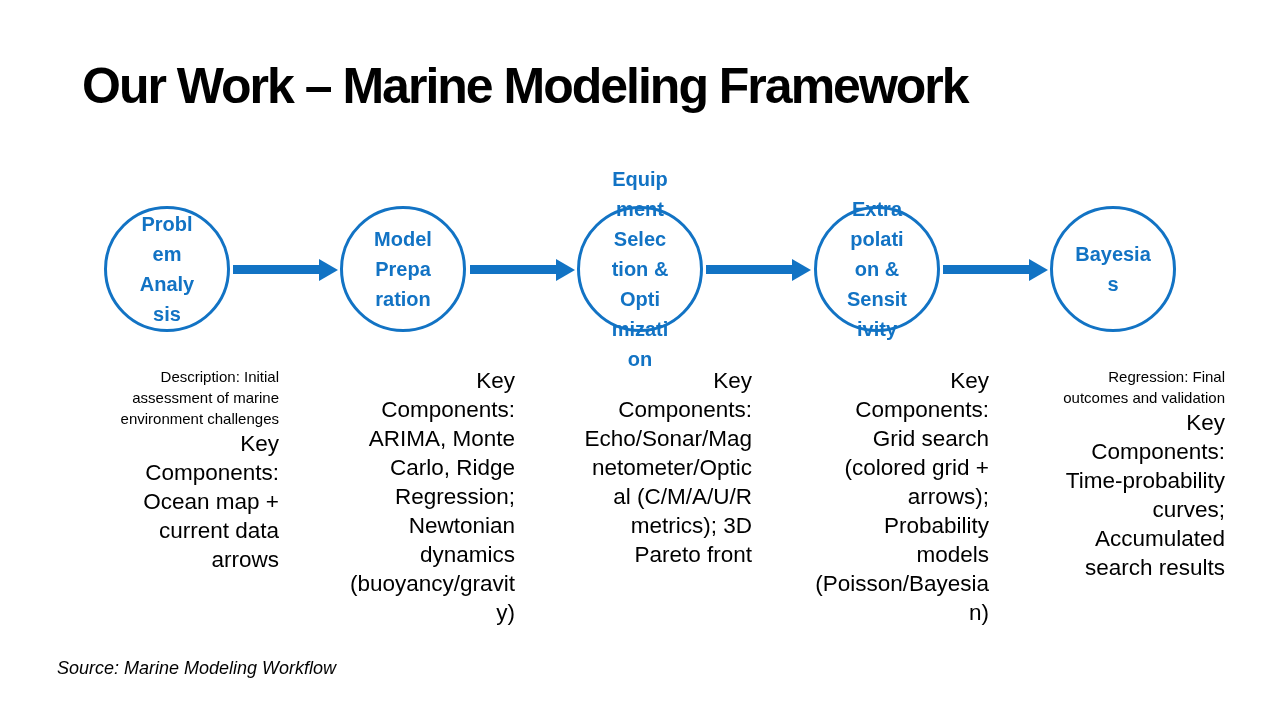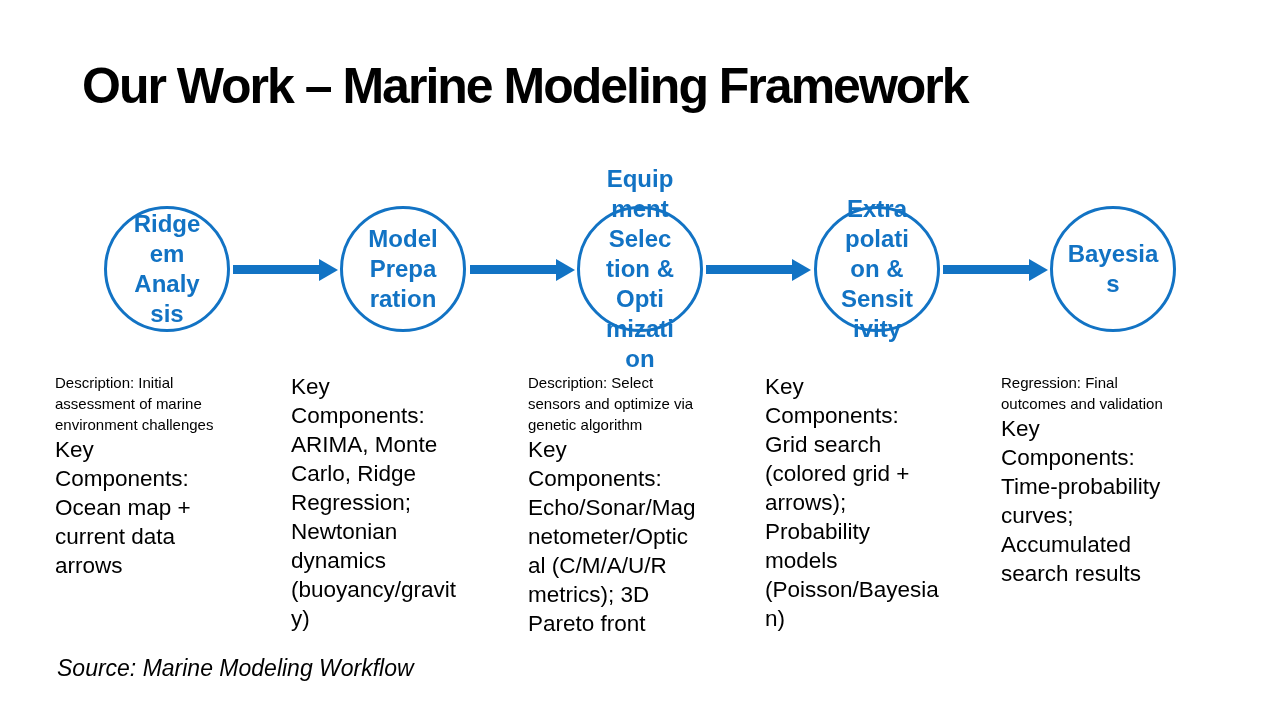--- a/index.html
+++ b/index.html
@@ -26,27 +26,27 @@
     position:absolute; left:-63px; top:-63px;
     width:126px; height:126px; border-radius:50%;
     border:3.5px solid var(--accent); background:var(--bg);
     z-index:1;
   }
   .circle-label {
     position:absolute; left:-110px; width:220px; top:0;
     transform:translateY(-50%);
     text-align:center; white-space:pre-line;
     color:var(--accent); font-weight:bold;
-    font-size:24px; line-height:30px;
+    font-size:20px; line-height:30px;
     z-index:3;
   }
 
   .coltext {
-    position:absolute; left:-112px; width:224px; top:103px;
-    text-align:left; z-index:4;
+    position:absolute; left:-112px; width:224px; top:97px;
+    text-align:right; z-index:4;
   }
   .desc {
     font-size:15px; line-height:21px; white-space:pre-line; color:var(--ink);
   }
   .key {
     font-size:22.5px; line-height:29px; white-space:pre-line; color:var(--ink);
   }
 
   .arrow {
     position:absolute; top:265px; height:9px; width:86px;
@@ -56,33 +56,33 @@
     content:""; position:absolute; left:100%; top:50%;
     transform:translateY(-50%);
     width:0; height:0;
     border-left:19px solid var(--accent);
     border-top:11.5px solid transparent;
     border-bottom:11.5px solid transparent;
   }
 
   .source {
     position:absolute; left:57px; top:657px;
-    font-style:italic; font-size:23px; line-height:22px; color:var(--ink);
+    font-style:italic; font-size:18px; line-height:22px; color:var(--ink);
   }
 </style>
 </head>
 <body>
 
 <div class="slide">
 
   <div class="title">Our Work – Marine Modeling Framework</div>
 
   <div class="step" style="left:167px">
     <div class="circle"></div>
-    <div class="circle-label">Ridge
+    <div class="circle-label">Probl
 em
 Analy
 sis</div>
     <div class="coltext">
       <div class="desc">Description: Initial
 assessment of marine
 environment challenges</div>
       <div class="key">Key
 Components:
 Ocean map +
@@ -112,23 +112,20 @@
   <div class="step" style="left:640px">
     <div class="circle"></div>
     <div class="circle-label">Equip
 ment
 Selec
 tion &amp;
 Opti
 mizati
 on</div>
     <div class="coltext">
-      <div class="desc">Description: Select
-sensors and optimize via
-genetic algorithm</div>
       <div class="key">Key
 Components:
 Echo/Sonar/Mag
 netometer/Optic
 al (C/M/A/U/R
 metrics); 3D
 Pareto front</div>
     </div>
   </div>
 

